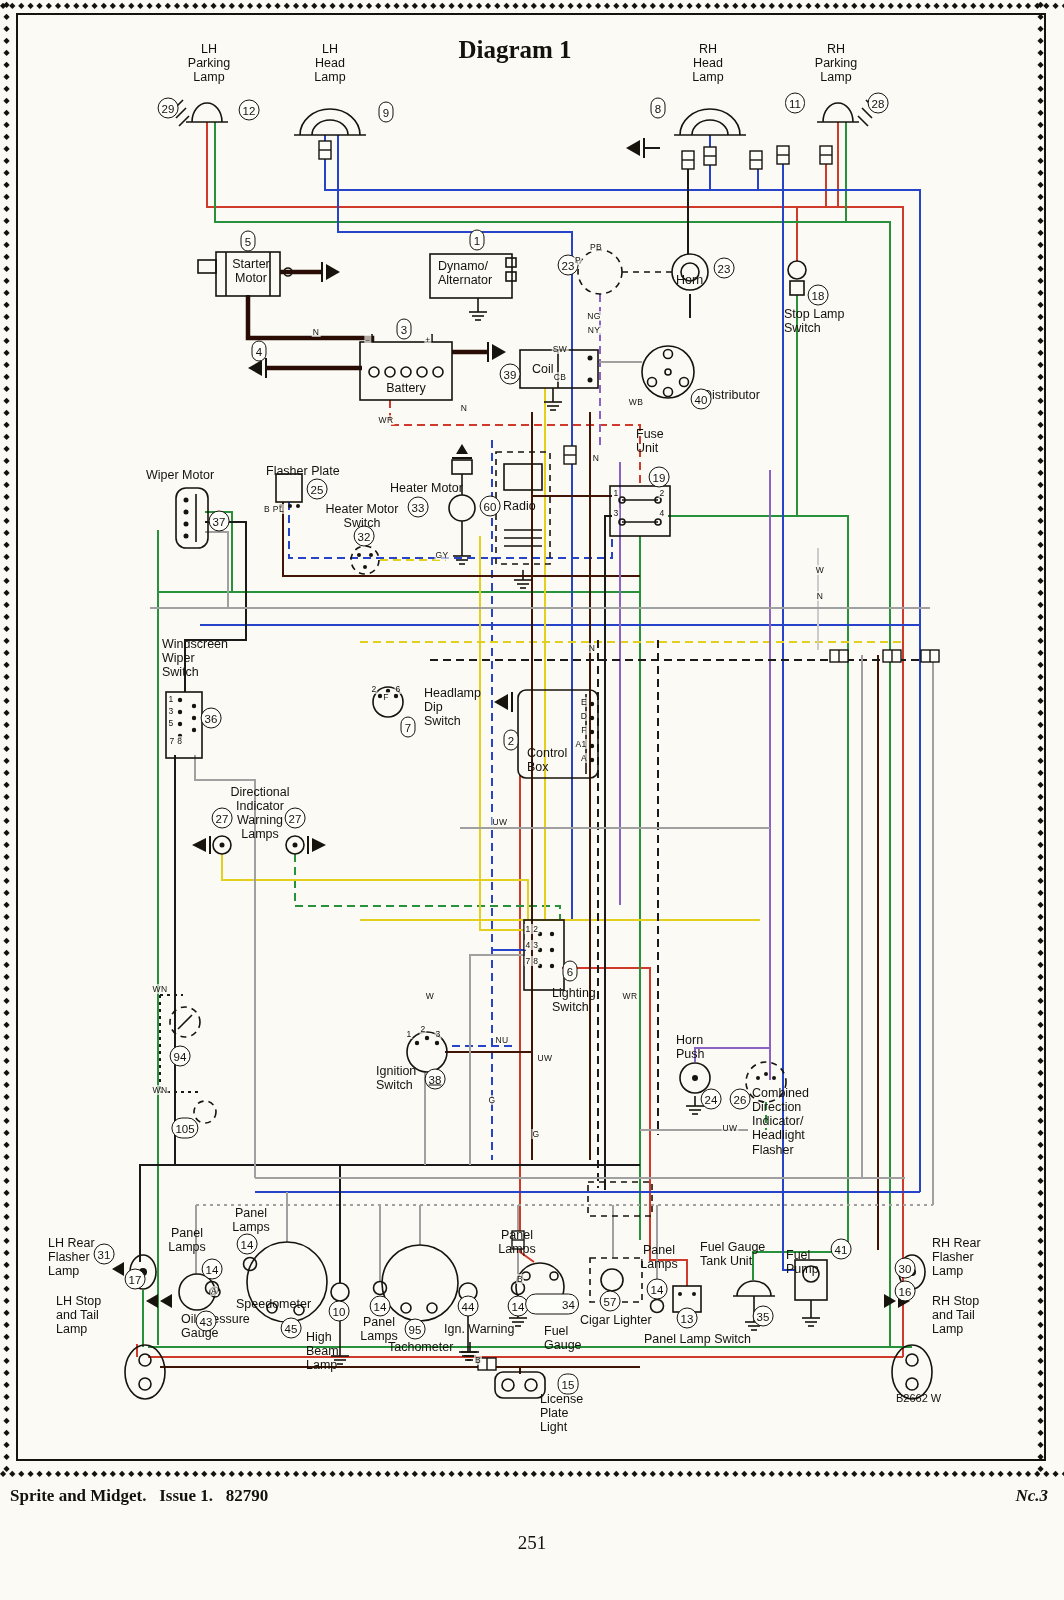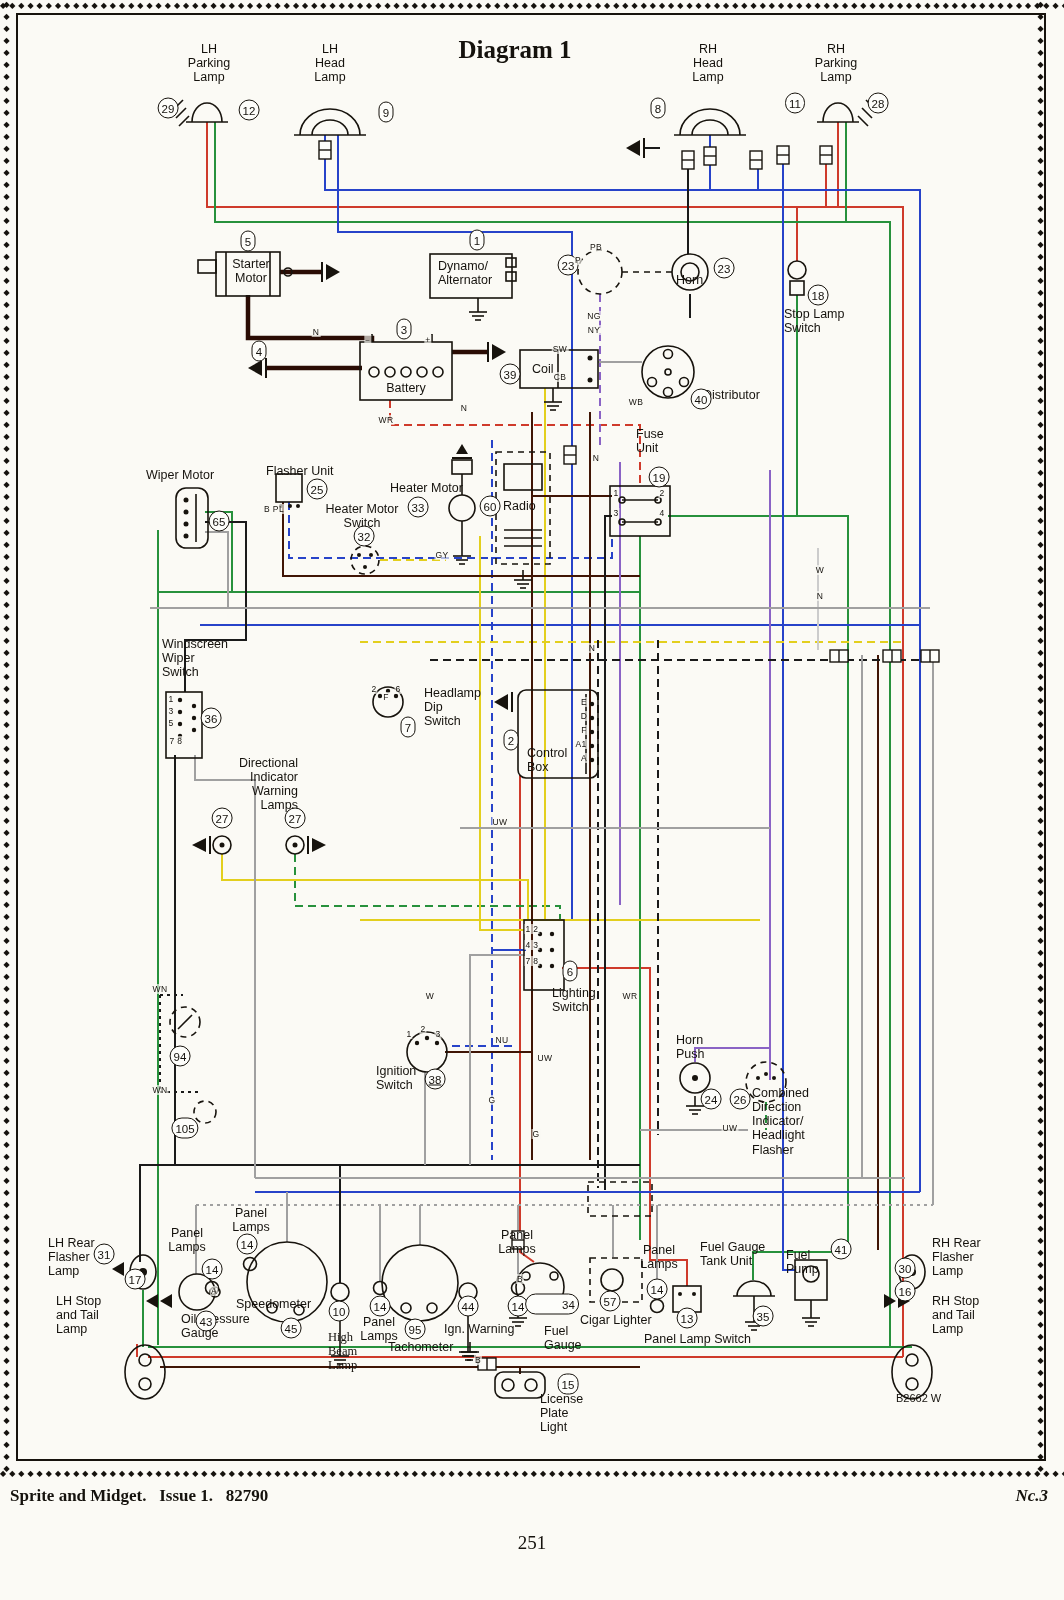--- a/index.html
+++ b/index.html
@@ -422,34 +422,34 @@
 Alternator</div>
     <div class="lbl" style="left: 676px; top: 273px; width: 40px;">Horn</div>
     <div class="lbl" style="left: 784px; top: 307px; width: 80px;">Stop Lamp
 Switch</div>
     <div class="lbl" style="left: 378px; top: 381px; width: 56px; text-align: center;">Battery</div>
     <div class="lbl" style="left: 532px; top: 362px; width: 32px;">Coil</div>
     <div class="lbl" style="left: 703px; top: 388px; width: 80px;">Distributor</div>
     <div class="lbl" style="left: 636px; top: 427px; width: 40px;">Fuse
 Unit</div>
     <div class="lbl" style="left: 146px; top: 468px; width: 84px;">Wiper Motor</div>
-    <div class="lbl" style="left: 266px; top: 464px; width: 84px;">Flasher Unit</div>
+    <div class="lbl" style="left: 266px; top: 464px; width: 84px;">Flasher Plate</div>
     <div class="lbl" style="left: 390px; top: 481px; width: 88px;">Heater Motor</div>
     <div class="lbl" style="left: 318px; top: 502px; width: 88px; text-align: center;">Heater Motor
 Switch</div>
     <div class="lbl" style="left: 503px; top: 499px; width: 42px;">Radio</div>
     <div class="lbl" style="left: 162px; top: 637px; width: 84px;">Windscreen
 Wiper
 Switch</div>
     <div class="lbl" style="left: 424px; top: 686px; width: 72px;">Headlamp
 Dip
 Switch</div>
     <div class="lbl" style="left: 527px; top: 746px; width: 54px;">Control
 Box</div>
-    <div class="lbl" style="left: 222px; top: 756px; width: 76px; text-align: right;">Directional
+    <div class="lbl" style="left: 222px; top: 785px; width: 76px; text-align: center;">Directional
 Indicator
 Warning
 Lamps</div>
     <div class="lbl" style="left: 552px; top: 986px; width: 58px;">Lighting
 Switch</div>
     <div class="lbl" style="left: 376px; top: 1064px; width: 56px;">Ignition
 Switch</div>
     <div class="lbl" style="left: 676px; top: 1033px; width: 42px;">Horn
 Push</div>
     <div class="lbl" style="left: 752px; top: 1086px; width: 76px;">Combined
@@ -463,21 +463,21 @@
     <div class="lbl" style="left: 56px; top: 1294px; width: 58px;">LH Stop
 and Tail
 Lamp</div>
     <div class="lbl" style="left: 164px; top: 1226px; width: 46px; text-align: center;">Panel
 Lamps</div>
     <div class="lbl" style="left: 228px; top: 1206px; width: 46px; text-align: center;">Panel
 Lamps</div>
     <div class="lbl" style="left: 181px; top: 1312px; width: 78px;">Oil Pressure
 Gauge</div>
     <div class="lbl" style="left: 236px; top: 1297px; width: 88px;">Speedometer</div>
-    <div class="lbl" style="left: 328px; top: 1330px; width: 40px; font-family: Liberation Serif, serif;">High
+    <div class="lbl" style="left: 306px; top: 1330px; width: 40px;">High
 Beam
 Lamp</div>
     <div class="lbl" style="left: 356px; top: 1315px; width: 46px; text-align: center;">Panel
 Lamps</div>
     <div class="lbl" style="left: 388px; top: 1340px; width: 82px;">Tachometer</div>
     <div class="lbl" style="left: 444px; top: 1322px; width: 86px;">Ign. Warning</div>
     <div class="lbl" style="left: 494px; top: 1228px; width: 46px; text-align: center;">Panel
 Lamps</div>
     <div class="lbl" style="left: 544px; top: 1324px; width: 46px;">Fuel
 Gauge</div>
@@ -510,21 +510,21 @@
     <div class="badge" style="left: 248px; top: 241px;">5</div>
     <div class="badge" style="left: 477px; top: 240px;">1</div>
     <div class="badge" style="left: 568px; top: 265px;">23</div>
     <div class="badge" style="left: 724px; top: 268px;">23</div>
     <div class="badge" style="left: 818px; top: 295px;">18</div>
     <div class="badge" style="left: 259px; top: 351px;">4</div>
     <div class="badge" style="left: 404px; top: 329px;">3</div>
     <div class="badge" style="left: 510px; top: 374px;">39</div>
     <div class="badge" style="left: 701px; top: 399px;">40</div>
     <div class="badge" style="left: 659px; top: 477px;">19</div>
-    <div class="badge" style="left: 219px; top: 521px;">65</div>
+    <div class="badge" style="left: 219px; top: 521px;">37</div>
     <div class="badge" style="left: 317px; top: 489px;">25</div>
     <div class="badge" style="left: 418px; top: 507px;">33</div>
     <div class="badge" style="left: 364px; top: 536px;">32</div>
     <div class="badge" style="left: 490px; top: 506px;">60</div>
     <div class="badge" style="left: 211px; top: 718px;">36</div>
     <div class="badge" style="left: 408px; top: 727px;">7</div>
     <div class="badge" style="left: 511px; top: 740px;">2</div>
     <div class="badge" style="left: 222px; top: 818px;">27</div>
     <div class="badge" style="left: 295px; top: 818px;">27</div>
     <div class="badge" style="left: 570px; top: 971px;">6</div>

